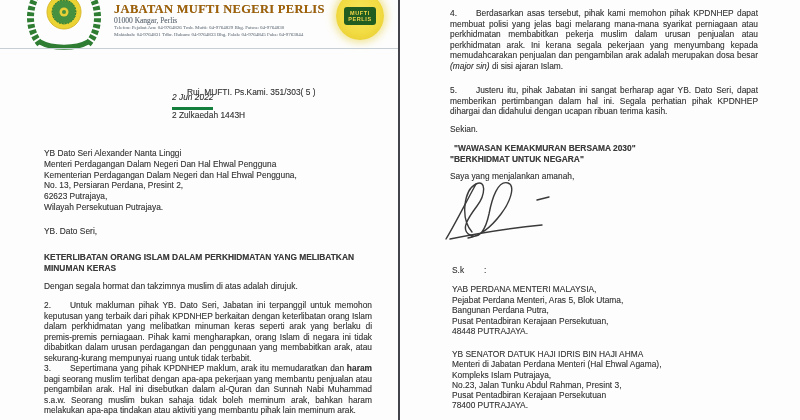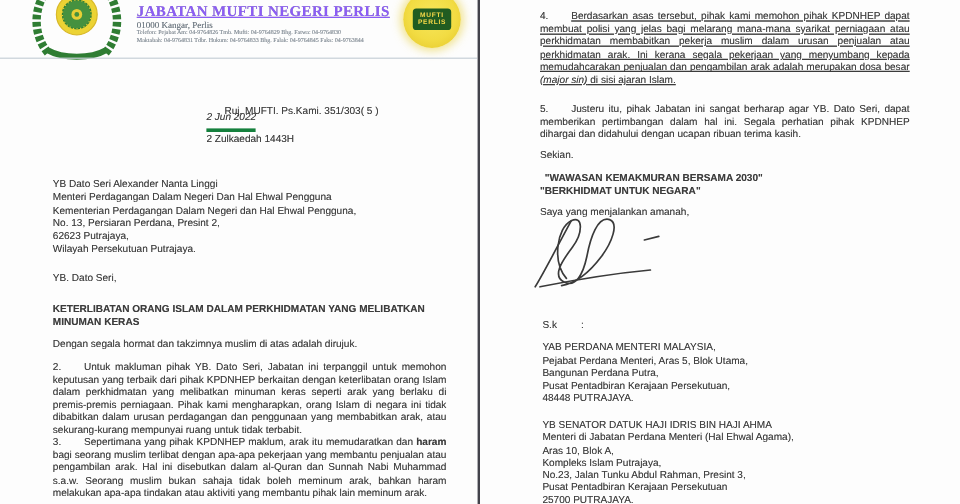--- a/index.html
+++ b/index.html
@@ -13,21 +13,21 @@
   }
   .canvas { position:absolute; inset:0; }
   .page { position:absolute; top:0; bottom:0; background:#fdfdfd; overflow:hidden; }
   .page-left  { left:0; width:398px; }
   .page-right { left:398px; width:402px; border-left:2px solid #43434b; }
   .abs { position:absolute; }
 
   
   .lh-logo { left:24px; top:-14px; width:80px; height:64px; }
   .lh-text { left:114px; top:2px; width:240px; font-family:"Liberation Serif", serif; }
-  .lh-title { font-size:12.5px; font-weight:bold; color:#8b5cf6; letter-spacing:.3px; line-height:14px;text-decoration:underline; }
+  .lh-title { font-size:12.5px; font-weight:bold; color:#a16207; letter-spacing:.3px; line-height:14px; }
   .lh-addr  { font-size:7.5px; color:#6b7884; line-height:9px; }
   .lh-phone { font-size:5px; color:#8794a0; line-height:6.5px; white-space:nowrap; }
   .seal { left:336px; top:-8px; width:48px; height:48px; border-radius:50%;
           background:radial-gradient(circle at 50% 45%, #f7e65c 0%, #f2dc43 55%, #e3c528 100%);
           box-shadow:0 0 8px 2px rgba(235,215,90,.75);
           display:flex; align-items:center; justify-content:center; }
   .seal-box { width:32px; height:18px; background:#215c21; border-radius:3px;
               display:flex; flex-direction:column; align-items:center; justify-content:center;
               color:#f2dc43; font-size:5.5px; font-weight:bold; letter-spacing:.6px; line-height:6.5px; }
   .lh-rule { left:0; top:48px; width:398px; height:1px; background:#c6cfd6; }
@@ -42,21 +42,21 @@
   .ref-line   { left:187px; top:59px;margin-top:28px; }
   .date-block { left:172px; top:92px; line-height:11px; }
   .date-underline { display:inline-block; border-bottom:3px solid #15803d; padding-bottom:4px;font-style:italic; }
   .recipient  { left:44px; top:148px; line-height:10.8px; }
   .salutation { left:44px; top:226px; }
   .subject    { left:44px; top:252px; width:334px; font-weight:bold; line-height:11px; }
   .opening    { left:44px; top:281px; }
   .para2 { left:44px; top:300px; width:328px; }
   .para3 { left:44px; top:363px; width:328px; }
 
-  .para4   { left:50px; top:8px;  width:308px;text-decoration:underline; }
+  .para4   { left:50px; top:8px;  width:308px; }
   .para5   { left:50px; top:85px; width:308px; }
   .closing { left:50px; top:124px; }
   .slogan1 { left:54px; top:143px; font-weight:bold; }
   .slogan2 { left:50px; top:154px; font-weight:bold; }
   .signoff { left:50px; top:171px; }
   .sig-svg { left:42px; top:178px; width:230px; height:62px; }
   .signer  { left:50px; top:208px; line-height:10.8px; }
   .cc-row  { left:52px; top:265px; }
   .cc-colon{ display:inline-block; margin-left:20px; }
   .cc1     { left:52px; top:284px; line-height:10.6px; }
@@ -155,21 +155,20 @@
       <div>YAB PERDANA MENTERI MALAYSIA,</div>
       <div>Pejabat Perdana Menteri, Aras 5, Blok Utama,</div>
       <div>Bangunan Perdana Putra,</div>
       <div>Pusat Pentadbiran Kerajaan Persekutuan,</div>
       <div>48448 PUTRAJAYA.</div>
     </div>
 
     <div class="abs t cc2">
       <div>YB SENATOR DATUK HAJI IDRIS BIN HAJI AHMA</div>
       <div>Menteri di Jabatan Perdana Menteri (Hal Ehwal Agama),</div>
-      <div>Aras 10, Blok A,</div>
       <div>Kompleks Islam Putrajaya,</div>
       <div>No.23, Jalan Tunku Abdul Rahman, Presint 3,</div>
       <div>Pusat Pentadbiran Kerajaan Persekutuan</div>
-      <div>25700 PUTRAJAYA.</div>
+      <div>78400 PUTRAJAYA.</div>
     </div>
 
   </div>
 </div>
 
 </body></html>

